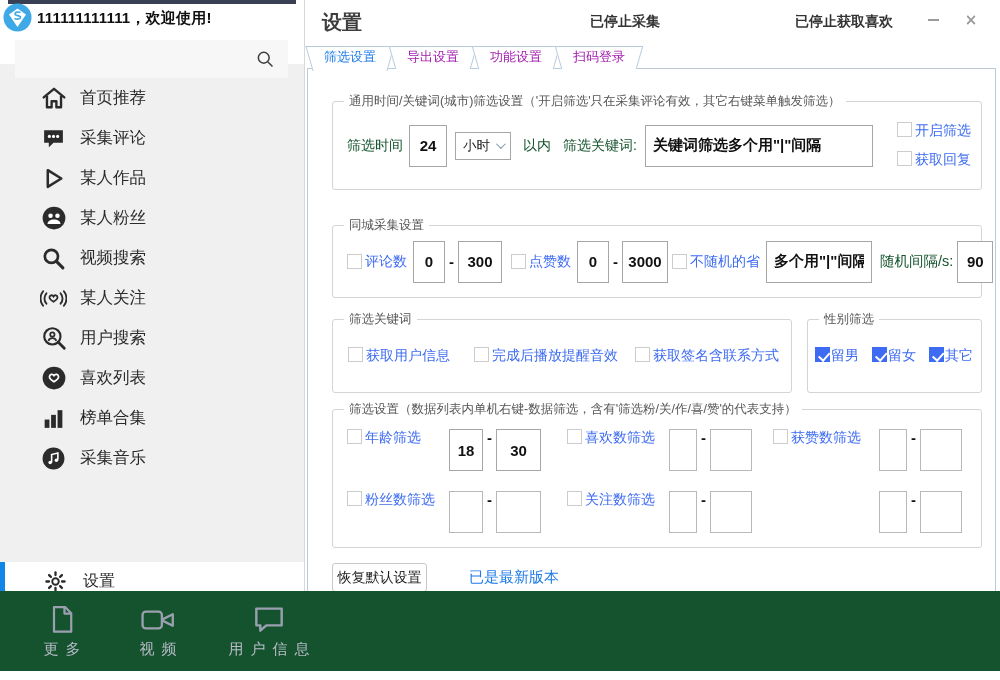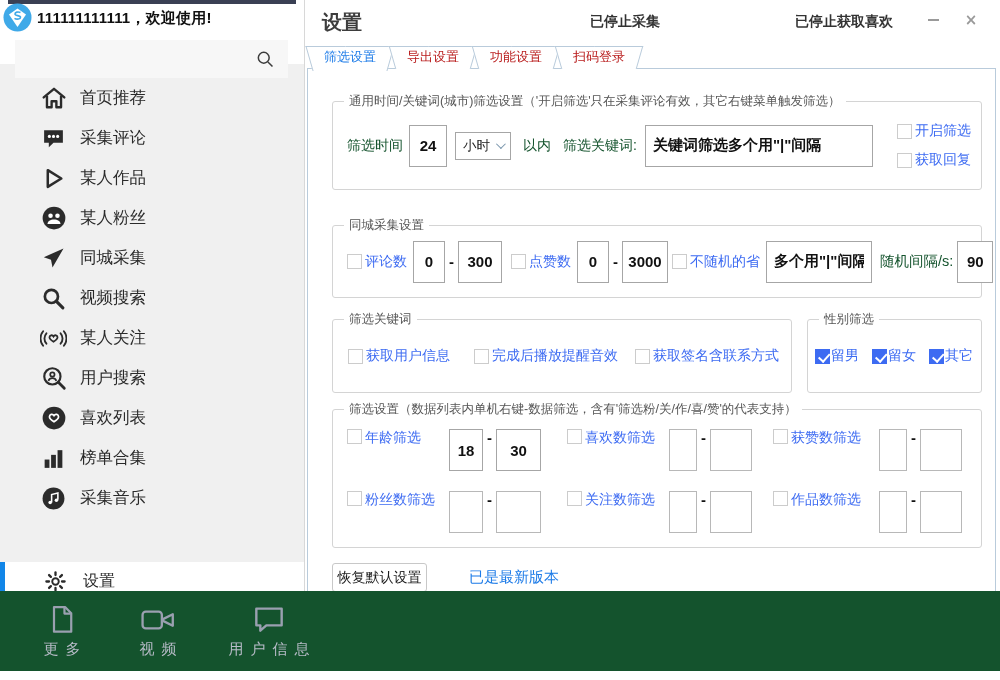--- a/index.html
+++ b/index.html
@@ -36,21 +36,21 @@
   
   .main { position:absolute; left:306px; top:0; width:694px; height:600px; background:#fff; }
   .m-title { position:absolute; left:16px; top:9px; font-size:20px; font-weight:bold; color:#3d3d3d; }
   .m-status1 { position:absolute; left:284px; top:13px; font-size:14px; font-weight:bold; color:#333; }
   .m-status2 { position:absolute; left:489px; top:13px; font-size:14px; font-weight:bold; color:#333; }
   .win-btn { position:absolute; top:10px; width:22px; height:20px; display:flex; align-items:center; justify-content:center; cursor:pointer; color:#9a9a9a; }
   .btn-min { right:56px; } .btn-min::after { content:""; width:11px; height:2px; background:#9a9a9a; }
   .btn-close { right:18px; font-size:15px; font-weight:bold; font-family:"DejaVu Sans",sans-serif; }
 
   .tabs { position:absolute; left:3px; top:46px; height:22px; display:flex; z-index:2; }
-  .tab { position:relative; padding:0 15px; line-height:22px; font-size:13px; color:#b91c1c; margin-right:1px; cursor:pointer; }
+  .tab { position:relative; padding:0 15px; line-height:22px; font-size:13px; color:#a21caf; margin-right:1px; cursor:pointer; }
   .tab::before, .tab::after { content:""; position:absolute; top:0; height:100%; width:58%; background:#fff; z-index:-1; border-top:1px solid #b9cbdb; }
   .tab::before { left:0; border-left:1px solid #b9cbdb; transform:skewX(16deg); }
   .tab::after  { right:0; border-right:1px solid #b9cbdb; transform:skewX(-16deg); }
   .tab.active { color:#1e7ce8; }
   .tab.active::before, .tab.active::after { height:calc(100% + 2px); }
 
   .panel { position:absolute; left:1px; top:68px; width:689px; height:529px; border:1px solid #b9cbdb; background:#fff; }
 
   .gb { position:absolute; border:1px solid #d4d4d4; border-radius:3px; background:#fff; }
   .gb-legend { position:absolute; top:-9px; left:11px; background:#fff; padding:0 5px; font-size:12.5px; color:#555; white-space:nowrap; }
@@ -64,21 +64,21 @@
   .row { display:flex; align-items:center; height:100%; }
   .lbl { font-size:14px; color:#14532d; white-space:nowrap; }
   .blue-lbl { font-size:14px; color:#3d6bf2; white-space:nowrap; margin-left:3px; }
   .ibox { height:42px; border:1px solid #a6a6a6; background:#fff; font-weight:bold; font-size:15px; color:#111; text-align:center; outline:none; font-family:inherit; padding:0 2px; }
   .ibox.left { text-align:left; padding:0 7px; }
   .ibox.empty { border-color:#b8b8b8; }
   .dash { font-weight:bold; font-size:15px; color:#111; margin:0 4px; }
   .cb { width:15px; height:15px; border:1px solid #ccc; background:#fff; display:inline-block; flex:none; position:relative; cursor:pointer; }
   .cb.checked { background:#3d6bf2; border-color:#3d6bf2; }
   .cb.checked::after { content:""; position:absolute; left:4.5px; top:1.5px; width:4.5px; height:8.5px; border-right:2px solid #fff; border-bottom:2px solid #fff; transform:rotate(42deg); }
-  .cbg { display:flex; align-items:center; }
+  .cbg { display:flex; }
   .selectbox { width:56px; height:28px; border:1px solid #a6a6a6; background:#fff; display:flex; align-items:center; justify-content:space-between; padding:0 7px; font-size:13.5px; color:#222; cursor:pointer; }
   .chev { width:7px; height:7px; border-right:1.6px solid #7a96ad; border-bottom:1.6px solid #7a96ad; transform:rotate(45deg) translateY(-2px); }
 
   .gb1 .row { padding-left:14px; }
   .fcol { margin-left:auto; margin-right:10px; display:flex; flex-direction:column; gap:11px; }
   .fcol .cbg { }
 
   .gb2 .row { padding-left:14px; }
   .gb3 .row { padding-left:15px; }
   .gbg .row { padding-left:7px; }
@@ -152,28 +152,20 @@
       <div class="mi">
         <span class="ico">
           <svg width="26" height="26" viewBox="0 0 24 24">
               <circle cx="12" cy="12" r="10.5" fill="#2b2b2b"></circle>
               <circle cx="8.8" cy="10" r="2.1" fill="#fff"></circle>
               <circle cx="15.2" cy="10" r="2.1" fill="#fff"></circle>
               <path d="M6 17.5 c0-2.6 2.7-4.2 6-4.2 s6 1.6 6 4.2 z" fill="#fff"></path>
             </svg>
         </span>
         <span class="mi-label">某人粉丝</span>
-      </div>
-      <div class="mi">
-        <span class="ico">
-          <svg width="24" height="24" viewBox="0 0 24 24">
-              <path d="M21.5 2.5 L10.5 21.5 L9 13.8 L1.8 11.2 Z" fill="#2b2b2b"></path>
-            </svg>
-        </span>
-        <span class="mi-label">同城采集</span>
       </div>
       <div class="mi">
         <span class="ico">
           <svg width="25" height="25" viewBox="0 0 24 24">
               <circle cx="10" cy="10" r="6.3" fill="none" stroke="#2b2b2b" stroke-width="2.6"></circle>
               <line x1="14.8" y1="14.8" x2="21" y2="21" stroke="#2b2b2b" stroke-width="3" stroke-linecap="round"></line>
             </svg>
         </span>
         <span class="mi-label">视频搜索</span>
       </div>
@@ -395,24 +387,20 @@
           </span>
           <span class="grp gc2 cbg">
             <span class="cb"></span>
             <span class="blue-lbl">关注数筛选</span>
           </span>
           <span class="grp gi2">
             <input class="ibox empty" style="width: 28px;" value="">
             <span class="dash">-</span>
             <input class="ibox empty" style="width: 42px;" value="">
           </span>
-          <span class="grp gc3 cbg">
-            <span class="cb"></span>
-            <span class="blue-lbl">作品数筛选</span>
-          </span>
           <span class="grp gi3">
             <input class="ibox empty" style="width: 28px;" value="">
             <span class="dash">-</span>
             <input class="ibox empty" style="width: 42px;" value="">
           </span>
         </div>
       </div>
 
       <div class="actions">
         <button class="restore-btn">恢复默认设置</button>

